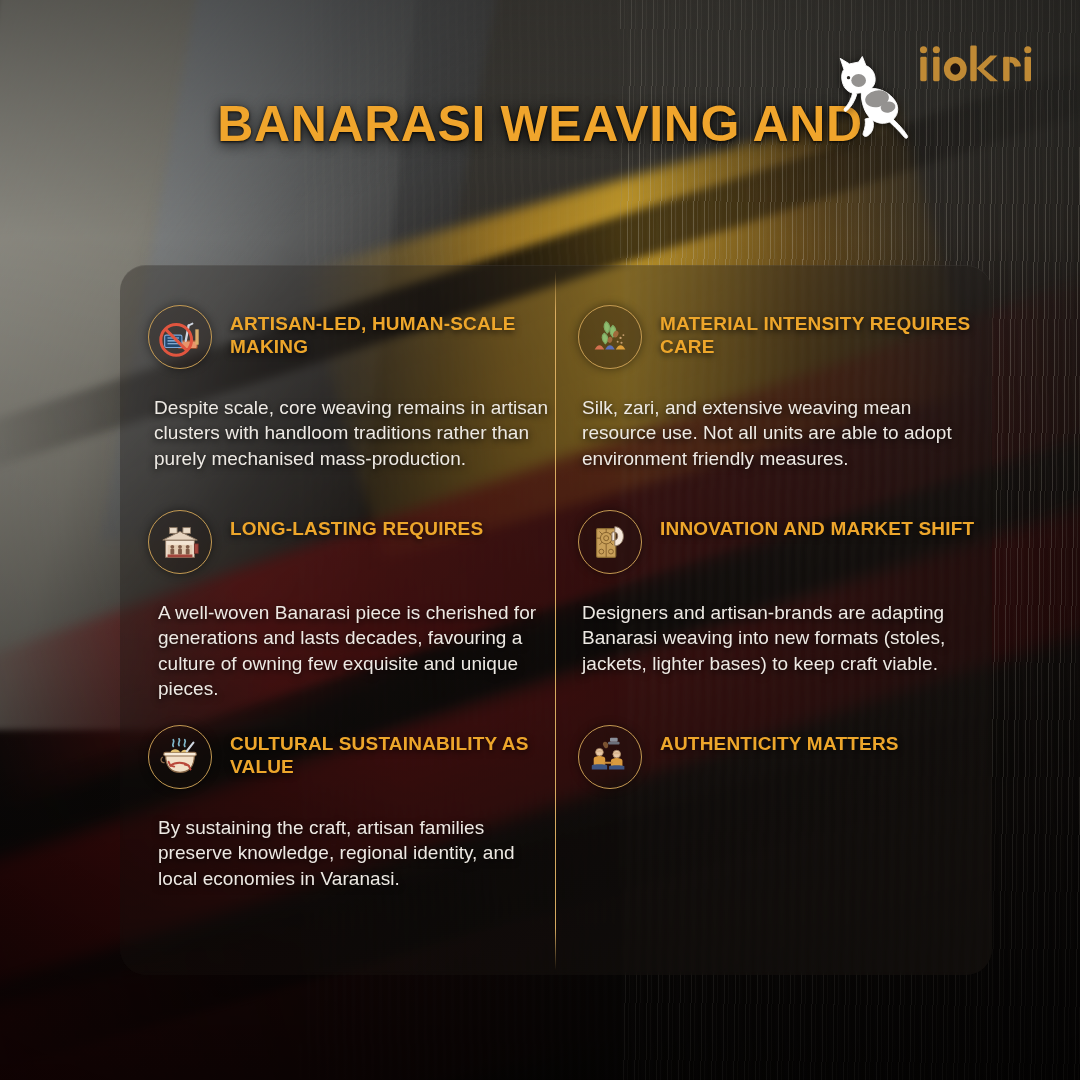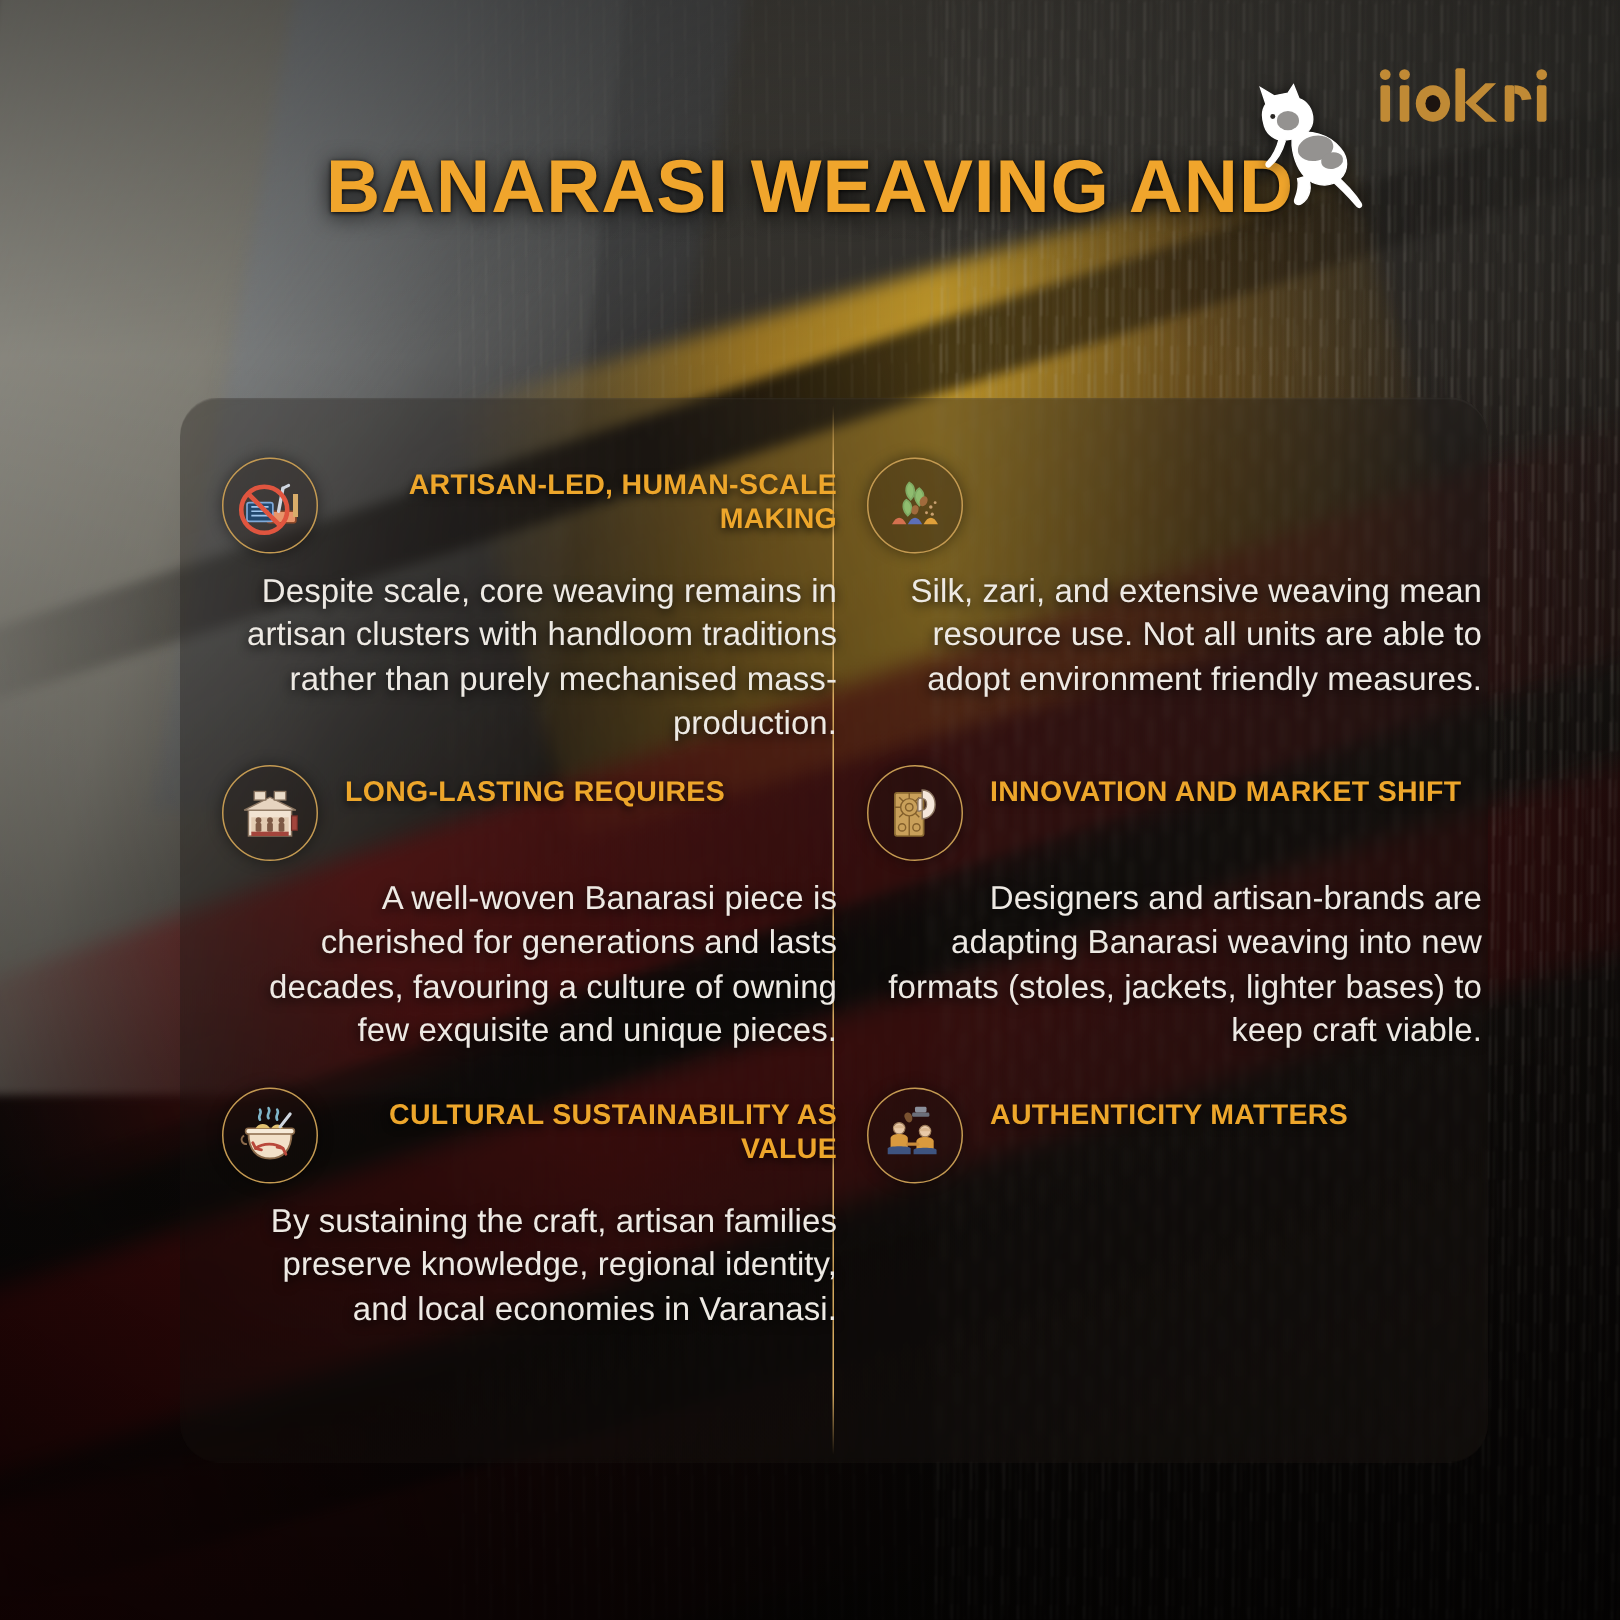--- a/index.html
+++ b/index.html
@@ -110,21 +110,21 @@
     backdrop-filter:blur(2px);
     box-shadow:inset 0 1px 0 rgba(255,255,255,.05);
   }
   .divider{
     position:absolute;left:555px;top:270px;width:1px;height:700px;
     background:linear-gradient(180deg,rgba(214,168,92,0) 0%,rgba(224,178,100,.95) 6%,
       rgba(224,178,100,.95) 94%,rgba(214,168,92,0) 100%);
   }
 
   
-  .grid{position:absolute;left:120px;top:265px;width:872px;height:710px;text-align:right;}
+  .grid{position:absolute;left:120px;top:265px;width:872px;height:710px;}
   .card{position:absolute;width:410px;}
   .col-l{left:28px;}
   .col-r{left:458px;}
   .row-1{top:40px;}
   .row-2{top:245px;}
   .row-3{top:460px;}
 
   .card-head{display:flex;align-items:flex-start;gap:18px;}
   .icon-wrap{
     flex:0 0 auto;width:62px;height:62px;border-radius:50%;
@@ -134,21 +134,21 @@
     box-shadow:0 0 10px rgba(0,0,0,.45);
     overflow:hidden;
   }
   .icon-wrap svg{width:46px;height:46px;display:block;}
   .card-title{
     color:#EDA62B;font-size:19px;font-weight:bold;line-height:1.22;
     letter-spacing:.2px;padding-top:7px;
     text-shadow:0 2px 6px rgba(0,0,0,.75);
   }
   .card-body{
-    margin-top:10px;color:#EDE9E3;font-size:22px;line-height:1.33;
+    margin-top:26px;color:#EDE9E3;font-size:19px;line-height:1.33;
     letter-spacing:.05px;
     text-shadow:0 2px 7px rgba(0,0,0,.85);
   }
   .col-l .card-body{padding-left:10px;}
   .col-r .card-body{padding-left:4px;}
   .col-l.row-1 .card-body{padding-left:6px;}
 </style>
 </head>
 <body>
 
@@ -260,20 +260,21 @@
               <circle cx="35" cy="25" r="1.2"></circle>
                 <circle cx="38" cy="22" r="1"></circle>
               <circle cx="32" cy="29" r="1"></circle>
                 <circle cx="36" cy="30" r="1.1"></circle>
             </g>
             <path d="M8 37 C11 31 15 31 18 37 Z" fill="#D4704F"></path>
             <path d="M19 37 C22 31 26 31 29 37 Z" fill="#5C6FB8"></path>
             <path d="M30 37 C33 31 37 31 40 37 Z" fill="#E0A03A"></path>
           </svg>
         </div>
+        <div class="card-title">MATERIAL INTENSITY REQUIRES CARE</div>
       </div>
       <div class="card-body">Silk, zari, and extensive weaving mean resource use. Not all units are able to adopt environment friendly measures.</div>
     </div>
 
     <div class="card col-l row-2">
       <div class="card-head">
         <div class="icon-wrap">
           <svg viewBox="0 0 48 48" aria-hidden="true">
             <rect x="9" y="22" width="30" height="18" fill="#F2E3D2" stroke="#8b7560" stroke-width="1"></rect>
             <path d="M6 22 L24 13 L42 22 Z" fill="#E6D4C0" stroke="#8b7560" stroke-width="1"></path>

